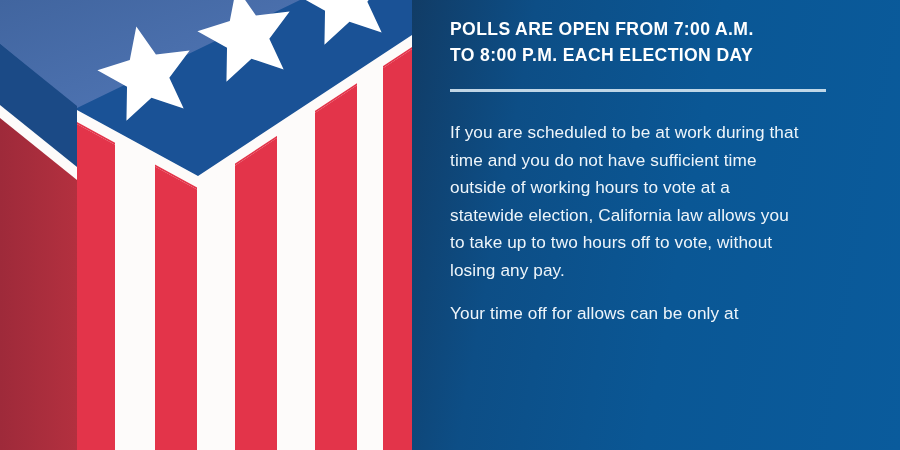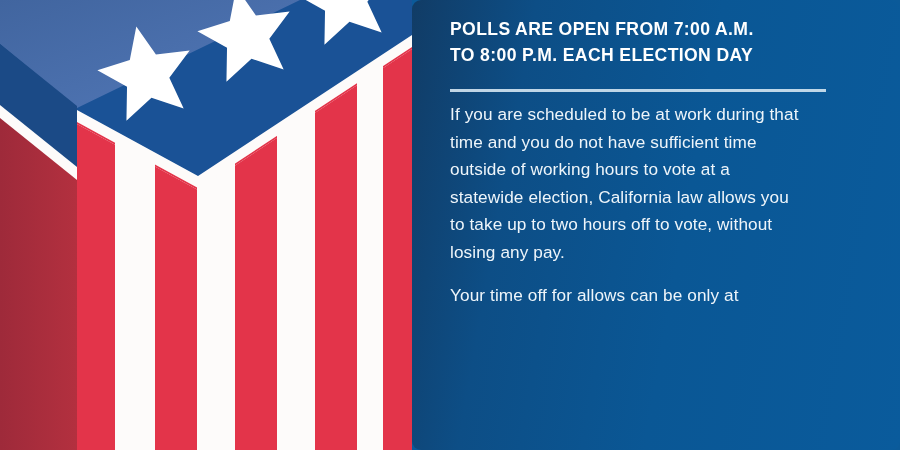--- a/index.html
+++ b/index.html
@@ -23,21 +23,20 @@
     background:#e0designed;
   }
   #flag-svg { display:block; width:412px; height:450px; }
 
   
   #text-panel {
     position:absolute; left:412px; top:0;
     width:488px; height:450px;
     background:linear-gradient(100deg,#113c66 0%, #0d4e86 22%, #0a5795 55%, #0a5b9c 100%);
     padding:16px 24px 0 38px;
-    border-radius:9px;
   }
 
   #headline {
     color:#ffffff;
     font-size:18.5px;
     font-weight:bold;
     letter-spacing:0.4px;
     line-height:26px;
     text-transform:uppercase;
     font-stretch:condensed;
@@ -47,21 +46,21 @@
   }
   #headline .hl-line { display:block; }
 
   #divider {
     margin-top:21px;
     width:376px; height:3px;
     background:#cfe2ef;
     opacity:.92;
   }
 
-  #body-copy { margin-top:9px; }
+  #body-copy { margin-top:27px; }
   .para {
     color:#eef5fa;
     font-size:17.2px;
     line-height:27.6px;
     letter-spacing:.1px;
     margin-bottom:15px;
     max-width:350px;
   }
   .para:last-child { margin-bottom:0; }
 </style>

